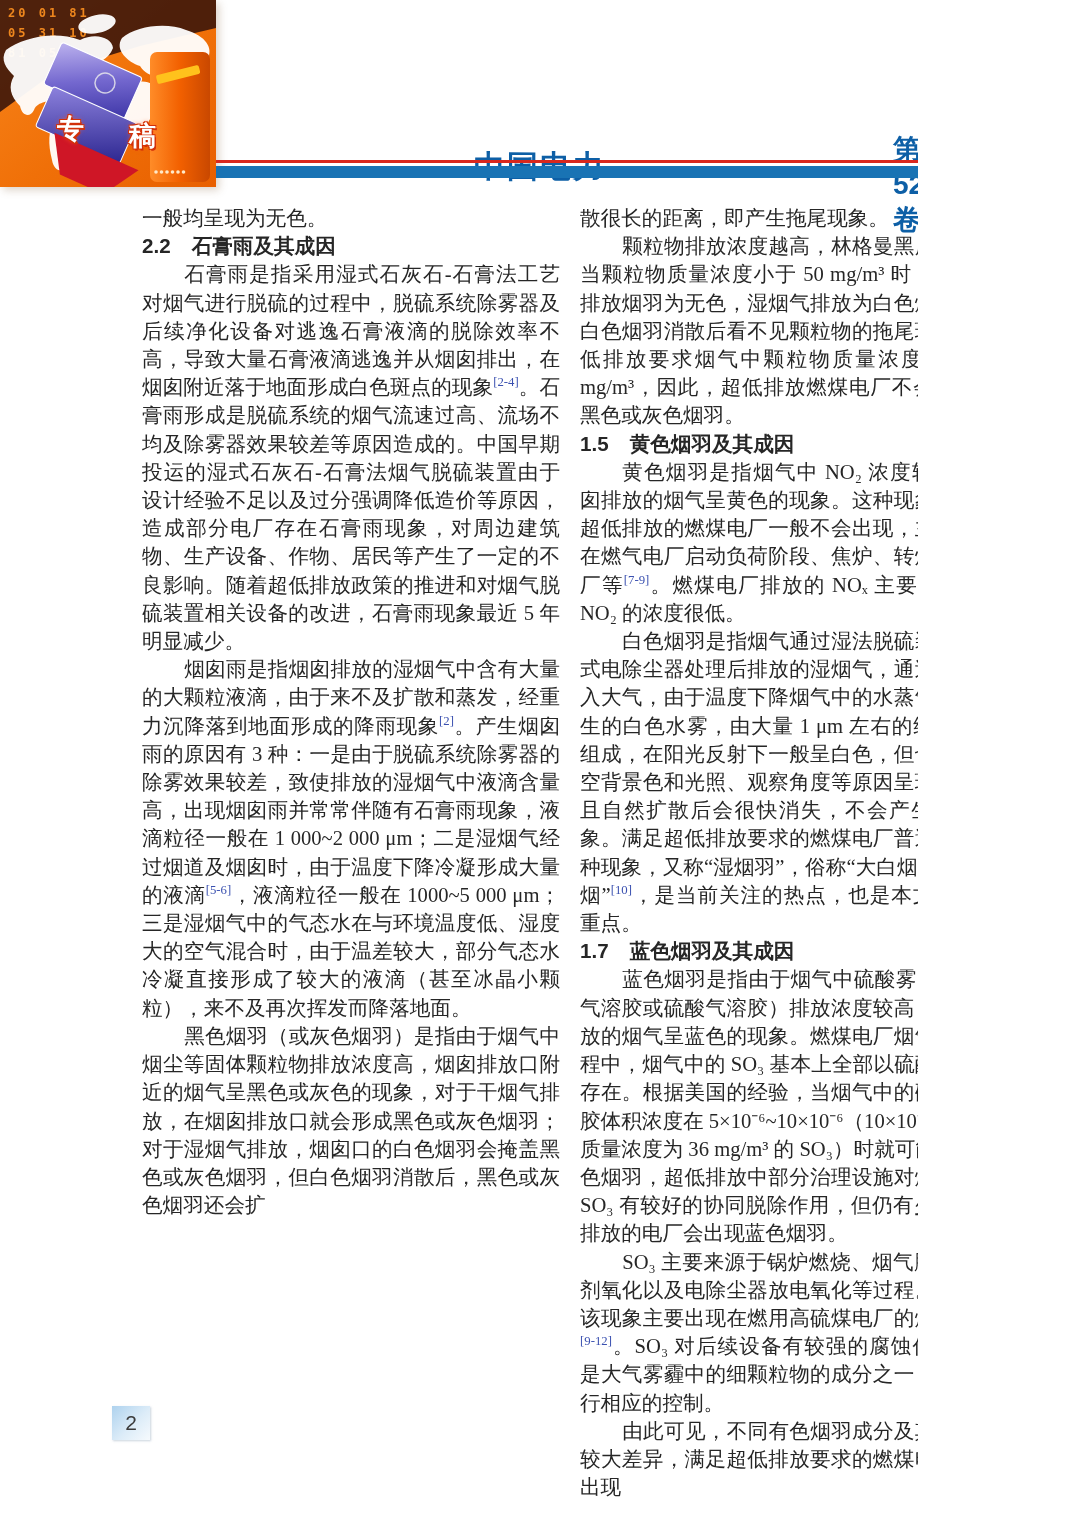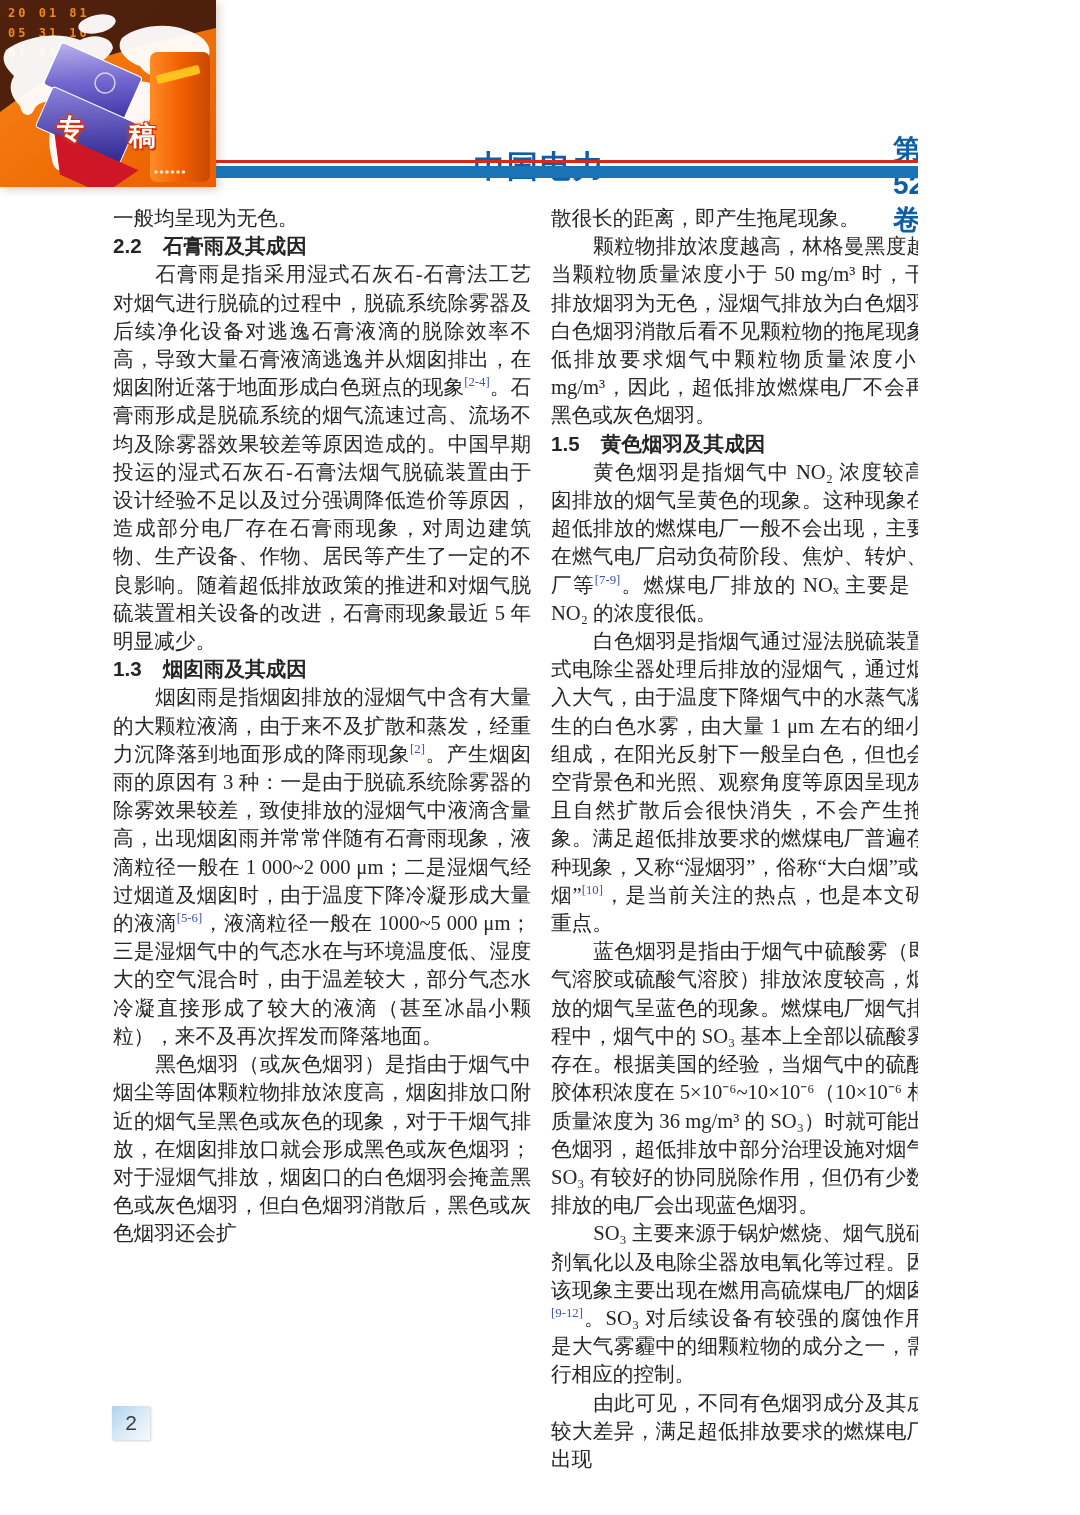--- a/index.html
+++ b/index.html
@@ -44,20 +44,21 @@
   .rule-red  { position:absolute; left:216px; top:160px; width:864px; height:2.5px;
                background:var(--rule-red, #d8281e); }
   .rule-blue { position:absolute; left:216px; top:166px; width:864px; height:12px;
                background:var(--rule-blue, #1973b4); }
 
   
   .col {
     position:absolute; top:204px; width:418px;
     font-size:20.6px; line-height:28.2px; color:#262626;
     text-align:justify;
+    margin-left:29px;
   }
   .col-left  { left:113px; }
   .col-right { left:551px; }
   .para { margin:0; }
   .para.indent { text-indent:2.05em; }
   .sec-heading { margin:0; font-size:inherit; font-weight:bold; line-height:28.2px; }
   .sec-num {
     font-family:"Liberation Sans", sans-serif; font-weight:bold;
     margin-right:21px;
   }
@@ -147,29 +148,29 @@
 
   <div class="journal-title">中国电力</div>
   <div class="volume-label">第 52 卷</div>
   <div class="rule-red"></div>
   <div class="rule-blue"></div>
 
   <div class="col col-left" id="col-left">
       <p class="para">一般均呈现为无色。</p>
       <h3 class="sec-heading"><span class="sec-num">2.2</span><span>石膏雨及其成因</span></h3>
       <p class="para indent">石膏雨是指采用湿式石灰石-石膏法工艺对烟气进行脱硫的过程中，脱硫系统除雾器及后续净化设备对逃逸石膏液滴的脱除效率不高，导致大量石膏液滴逃逸并从烟囱排出，在烟囱附近落于地面形成白色斑点的现象<sup class="ref">[2-4]</sup>。石膏雨形成是脱硫系统的烟气流速过高、流场不均及除雾器效果较差等原因造成的。中国早期投运的湿式石灰石-石膏法烟气脱硫装置由于设计经验不足以及过分强调降低造价等原因，造成部分电厂存在石膏雨现象，对周边建筑物、生产设备、作物、居民等产生了一定的不良影响。随着超低排放政策的推进和对烟气脱硫装置相关设备的改进，石膏雨现象最近 5 年明显减少。</p>
-      <h3 class="sec-heading"><span class="sec-num">1.3</span><span>烟囱雨及其成因</span></h3>
       <p class="para indent">烟囱雨是指烟囱排放的湿烟气中含有大量的大颗粒液滴，由于来不及扩散和蒸发，经重力沉降落到地面形成的降雨现象<sup class="ref">[2]</sup>。产生烟囱雨的原因有 3 种：一是由于脱硫系统除雾器的除雾效果较差，致使排放的湿烟气中液滴含量高，出现烟囱雨并常常伴随有石膏雨现象，液滴粒径一般在 1 000~2 000 μm；二是湿烟气经过烟道及烟囱时，由于温度下降冷凝形成大量的液滴<sup class="ref">[5-6]</sup>，液滴粒径一般在 1000~5 000 μm；三是湿烟气中的气态水在与环境温度低、湿度大的空气混合时，由于温差较大，部分气态水冷凝直接形成了较大的液滴（甚至冰晶小颗粒），来不及再次挥发而降落地面。</p>
       <p class="para indent">黑色烟羽（或灰色烟羽）是指由于烟气中烟尘等固体颗粒物排放浓度高，烟囱排放口附近的烟气呈黑色或灰色的现象，对于干烟气排放，在烟囱排放口就会形成黑色或灰色烟羽；对于湿烟气排放，烟囱口的白色烟羽会掩盖黑色或灰色烟羽，但白色烟羽消散后，黑色或灰色烟羽还会扩</p>
     </div>
   <div class="col col-right" id="col-right">
       <p class="para">散很长的距离，即产生拖尾现象。</p>
       <p class="para indent">颗粒物排放浓度越高，林格曼黑度越高。当颗粒物质量浓度小于 50 mg/m³ 时，干烟气排放烟羽为无色，湿烟气排放为白色烟羽，且白色烟羽消散后看不见颗粒物的拖尾现象。超低排放要求烟气中颗粒物质量浓度小于 10 mg/m³，因此，超低排放燃煤电厂不会再出现黑色或灰色烟羽。</p>
       <h3 class="sec-heading"><span class="sec-num">1.5</span><span>黄色烟羽及其成因</span></h3>
       <p class="para indent">黄色烟羽是指烟气中 NO₂ 浓度较高，烟囱排放的烟气呈黄色的现象。这种现象在实现超低排放的燃煤电厂一般不会出现，主要发生在燃气电厂启动负荷阶段、焦炉、转炉、化工厂等<sup class="ref">[7-9]</sup>。燃煤电厂排放的 NOₓ 主要是 NO，NO₂ 的浓度很低。</p>
       <p class="para indent">白色烟羽是指烟气通过湿法脱硫装置或湿式电除尘器处理后排放的湿烟气，通过烟囱排入大气，由于温度下降烟气中的水蒸气凝结产生的白色水雾，由大量 1 μm 左右的细小水滴组成，在阳光反射下一般呈白色，但也会因天空背景色和光照、观察角度等原因呈现灰色，且自然扩散后会很快消失，不会产生拖尾现象。满足超低排放要求的燃煤电厂普遍存在这种现象，又称“湿烟羽”，俗称“大白烟”或“冒白烟”<sup class="ref">[10]</sup>，是当前关注的热点，也是本文研究的重点。</p>
+      <h3 class="sec-heading"><span class="sec-num">1.7</span><span>蓝色烟羽及其成因</span></h3>
       <p class="para indent">蓝色烟羽是指由于烟气中硫酸雾（即 SO₃ 气溶胶或硫酸气溶胶）排放浓度较高，烟囱排放的烟气呈蓝色的现象。燃煤电厂烟气排放过程中，烟气中的 SO₃ 基本上全部以硫酸雾形式存在。根据美国的经验，当烟气中的硫酸气溶胶体积浓度在 5×10⁻⁶~10×10⁻⁶（10×10⁻⁶ 相当于质量浓度为 36 mg/m³ 的 SO₃）时就可能出现蓝色烟羽，超低排放中部分治理设施对烟气中的 SO₃ 有较好的协同脱除作用，但仍有少数超低排放的电厂会出现蓝色烟羽。</p>
       <p class="para indent">SO₃ 主要来源于锅炉燃烧、烟气脱硝催化剂氧化以及电除尘器放电氧化等过程。因此，该现象主要出现在燃用高硫煤电厂的烟囱附近<sup class="ref">[9-12]</sup>。SO₃ 对后续设备有较强的腐蚀作用，也是大气雾霾中的细颗粒物的成分之一，需要进行相应的控制。</p>
       <p class="para indent">由此可见，不同有色烟羽成分及其成因有较大差异，满足超低排放要求的燃煤电厂可能出现</p>
     </div>
 
   <div class="page-num">2</div>
 </div>
 
 </body></html>

